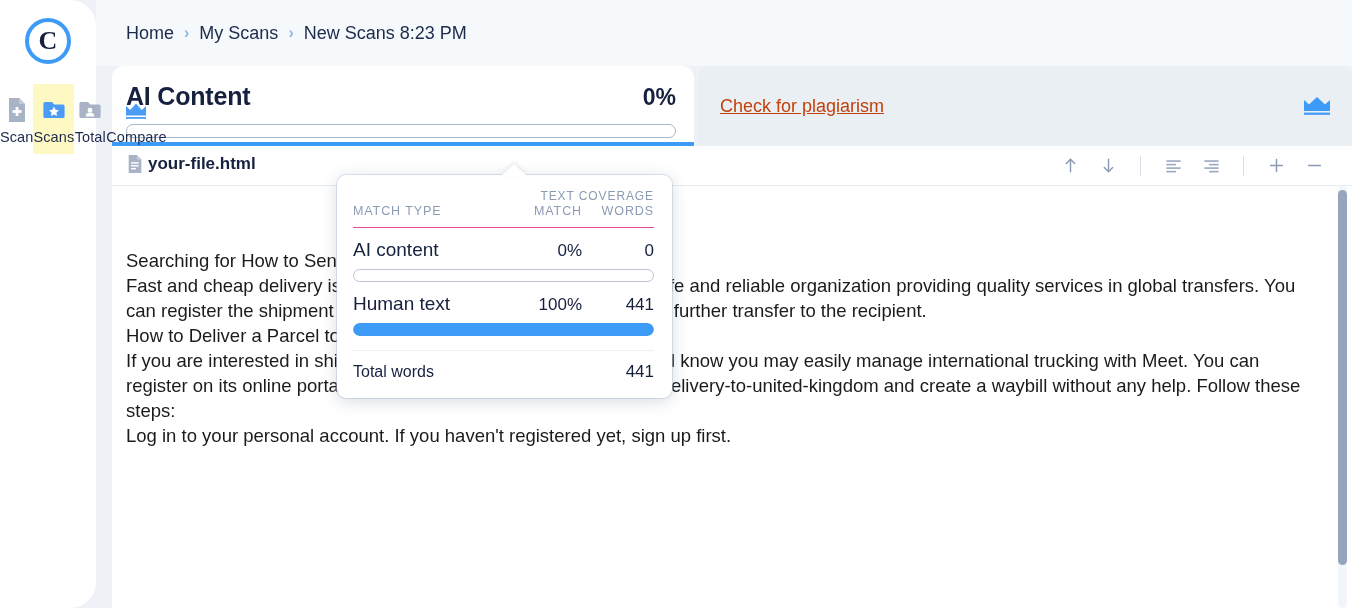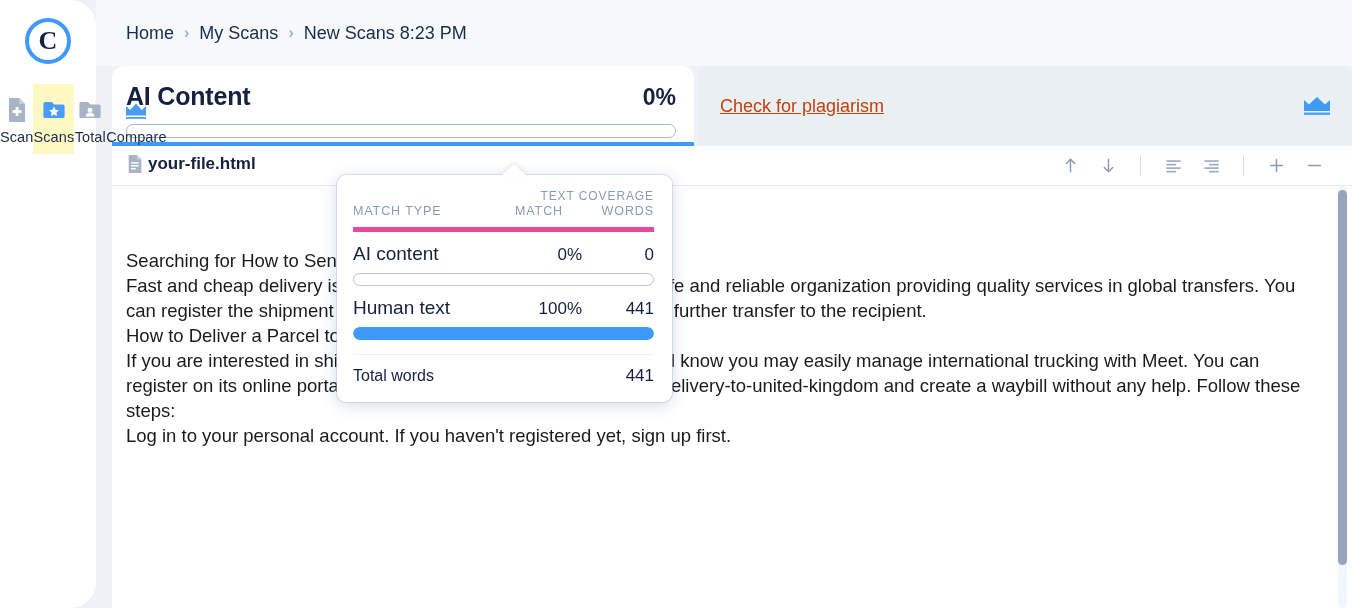--- a/index.html
+++ b/index.html
@@ -290,24 +290,24 @@
     color: #8b9bb4;
     margin-bottom: 1px;
   }
   .pop-head {
     display: flex;
     align-items: flex-end;
     font-size: 12.5px;
     letter-spacing: 0.9px;
     color: #8b9bb4;
     padding-bottom: 9px;
-    border-bottom: 5px solid #ec4899;
+    border-bottom: 1px solid #ec4899;
   }
   .pop-head .h-type { flex: 1 1 auto; }
-  .pop-head .h-match { width: 86px; text-align: center; }
+  .pop-head .h-match { width: 86px; text-align: right; }
   .pop-head .h-words { width: 72px; text-align: right; }
 
   .pop-row {
     display: flex;
     align-items: baseline;
     padding-top: 11px;
   }
   .pop-row .r-label {
     flex: 1 1 auto;
     font-size: 19px;

